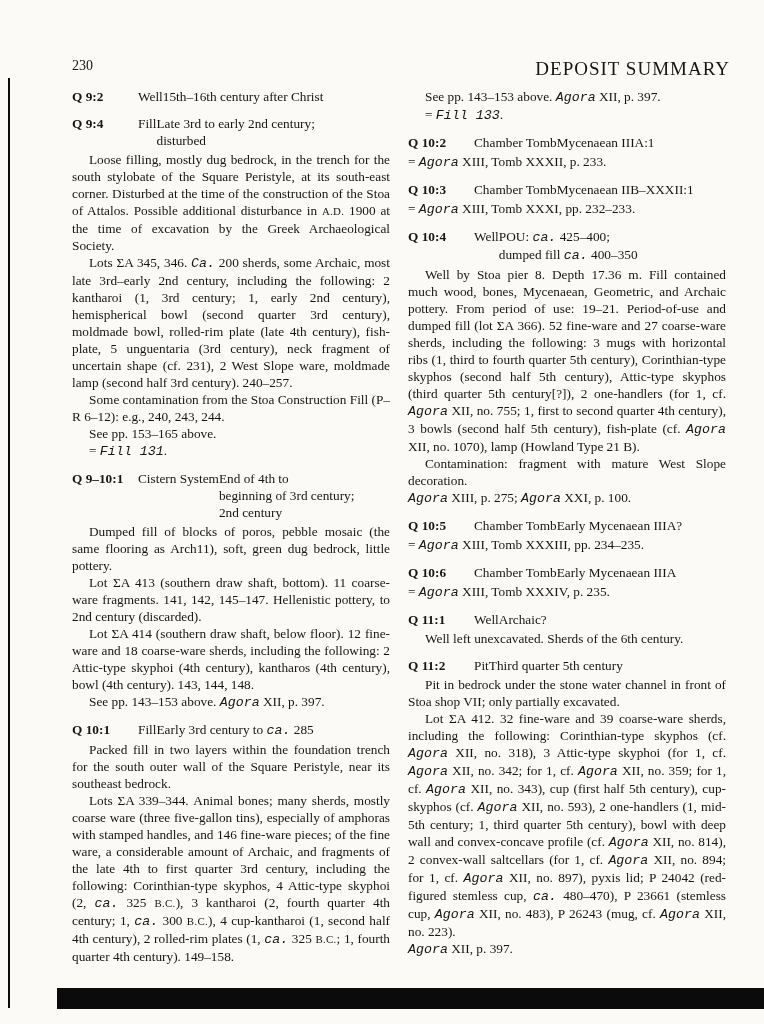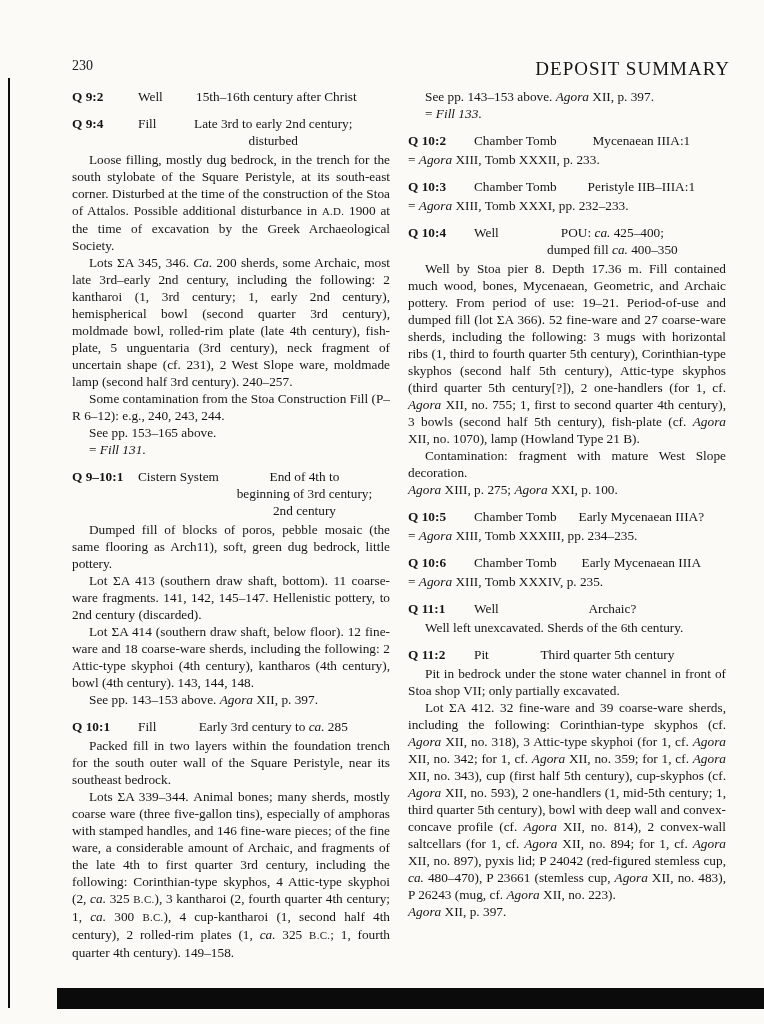--- a/index.html
+++ b/index.html
@@ -15,25 +15,25 @@
   .page-header { position:relative; height:16px; margin-bottom:14px; }
   .page-number { position:absolute; left:0; top:0; font-size:14px; }
   .header-title { text-align:right; font-size:19px; letter-spacing:1px; }
   .columns { display:flex; gap:18px; }
   .col { width:318px; font-size:13.3px; line-height:17px; text-align:justify; }
   .col > :first-child { margin-top:0 !important; }
   .entry-heading { display:flex; margin:10px 0 2px 0; text-align:left; }
   .entry-id { font-weight:bold; width:66px; flex:none; }
   .entry-type { flex:none; white-space:nowrap;text-align:right; }
   .entry-date { flex:1; text-align:right; }
-  .entry-date div { text-align:center; }
+  .entry-date div { text-align:left; }
   .para { margin:0; }
   .para.indent { text-indent:17px; }
   .sc { font-size:0.82em; letter-spacing:0.3px; }
-  i { font-style:italic; }
+  i { font-style:italic;font-family:Liberation Mono, monospace; }
   b { font-weight:normal; }
   .artifact { position:absolute; background:#0b0b0b; }
   .artifact-left-line { left:8px; top:78px; width:2px; height:930px; }
   .artifact-bottom-bar { left:57px; top:988px; right:0; height:21px; }
 </style>
 </head>
 <body>
 
 <div class="artifact artifact-left-line"></div>
 <div class="artifact artifact-bottom-bar"></div>
@@ -96,21 +96,21 @@
           <span class="entry-type">Chamber Tomb</span>
           <span class="entry-date">
             <div>Mycenaean IIIA:1</div>
           </span>
         </div>
         <p class="para">= <i>Agora</i> XIII, Tomb XXXII, p. 233.</p>
         <div class="entry-heading">
           <span class="entry-id">Q 10:3</span>
           <span class="entry-type">Chamber Tomb</span>
           <span class="entry-date">
-            <div>Peristyle IIB–IIIA:1</div>
+            <div>Mycenaean IIB–XXXII:1</div>
           </span>
         </div>
         <p class="para">= <i>Agora</i> XIII, Tomb XXXI, pp. 232–233.</p>
         <div class="entry-heading">
           <span class="entry-id">Q 10:4</span>
           <span class="entry-type">Well</span>
           <span class="entry-date">
             <div>POU: <i>ca.</i> 425–400;</div>
             <div>dumped fill <i>ca.</i> 400–350</div>
           </span>

